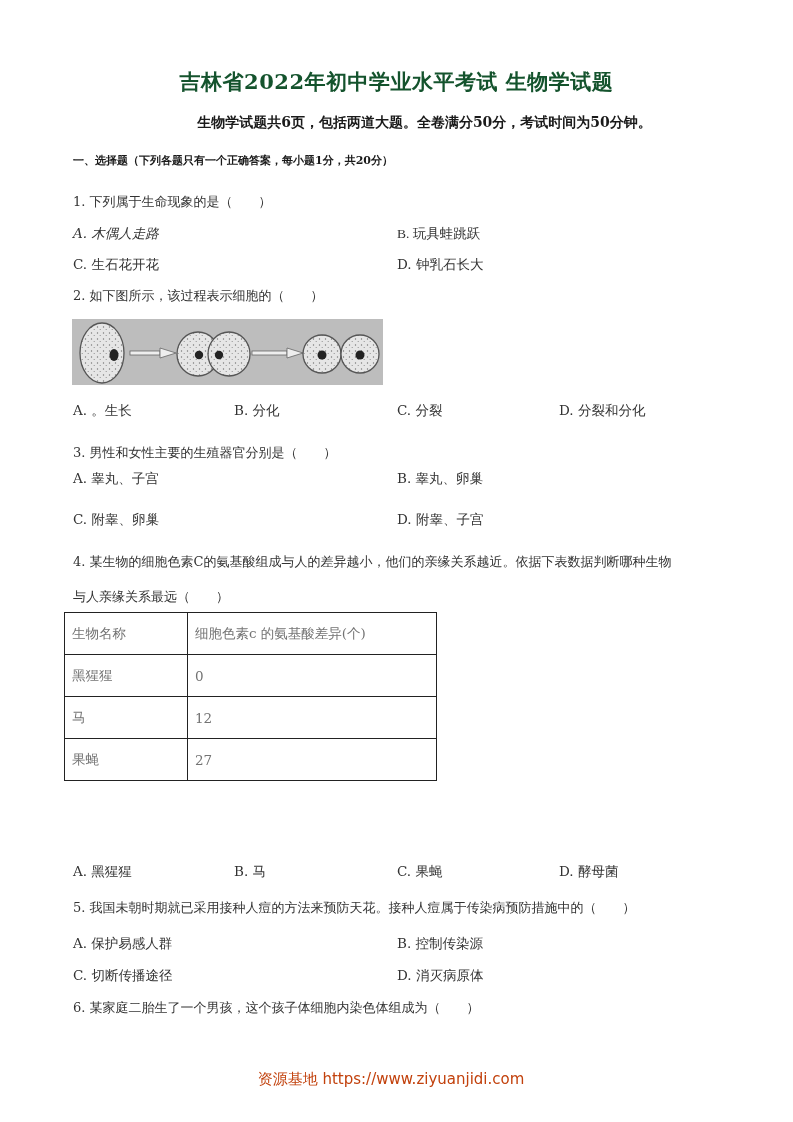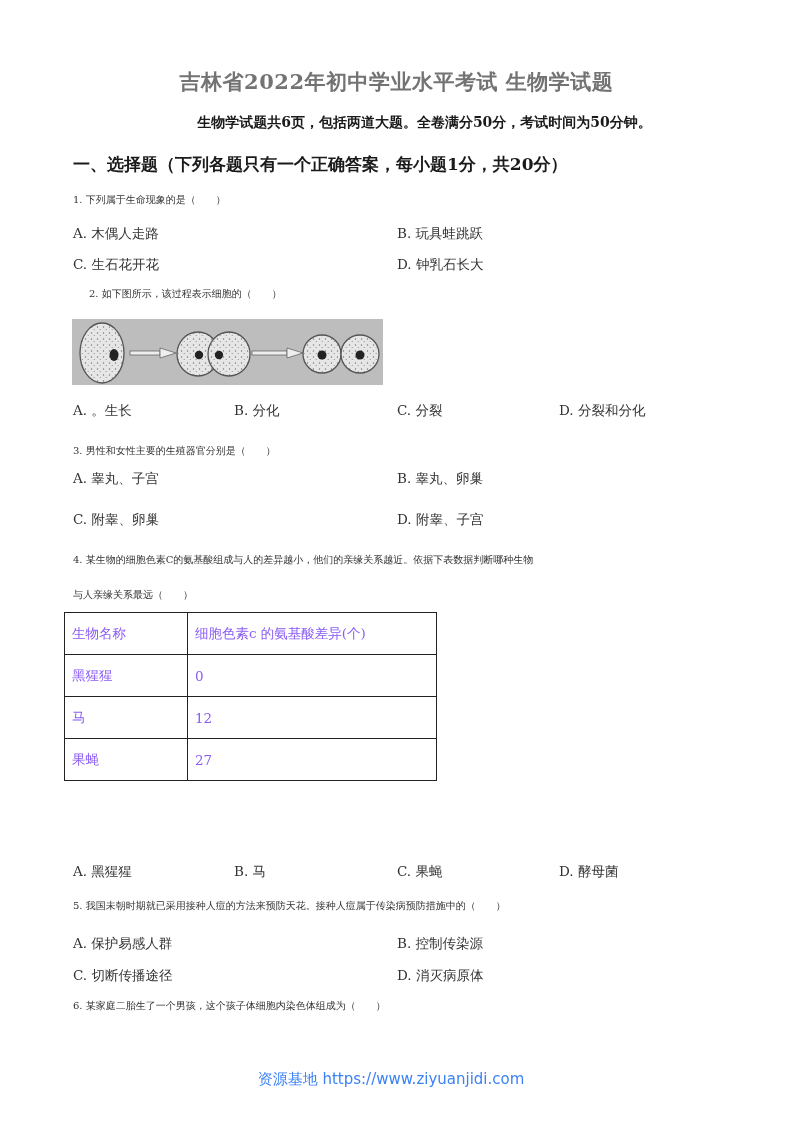--- a/index.html
+++ b/index.html
@@ -4,64 +4,64 @@
 <style>
   html, body { margin: 0; padding: 0; background: #ffffff; }
   body {
     width: 793px; height: 1122px; position: relative; overflow: hidden;
     font-family: "DejaVu Serif", "Liberation Serif", serif;
     color: #222;
   }
   .abs { position: absolute; white-space: nowrap; }
   .title {
     left: 0; width: 793px; top: 68px; text-align: center;
-    font-size: 21px; font-weight: bold; letter-spacing: 0.5px; color: #737373;
+    font-size: 21px; font-weight: bold; letter-spacing: 0.5px; color: #14532d;
   }
   .subtitle {
     left: 0; width: 793px; top: 114px; text-align: center;
     font-size: 14px; font-weight: bold; color: #1a1a1a; padding-left: 28px;
   }
   .section {
-    left: 73px; top: 153px; font-size: 17px; font-weight: bold; color: #1a1a1a;
+    left: 73px; top: 153px; font-size: 11px; font-weight: bold; color: #1a1a1a;
   }
-  .q { font-size: 10px; color: #333; }
+  .q { font-size: 13px; color: #333; }
   .opt { font-size: 13.5px; color: #333; }
   .figure {
     left: 72px; top: 319px; width: 311px; height: 66px;
     background: #bdbdbd; overflow: hidden;
   }
   table.data {
     position: absolute; left: 64px; top: 612px;
-    border-collapse: collapse; font-size: 13.5px; color: #8b5cf6;
+    border-collapse: collapse; font-size: 13.5px; color: #737373;
   }
   table.data td {
     border: 1.2px solid #222; height: 41px; padding: 0 7px; vertical-align: middle;
   }
   table.data td.c1 { width: 108px; }
   table.data td.c2 { width: 234px; }
   .footer {
     left: 0; width: 782px; top: 1070px; text-align: center;
     font-family: "DejaVu Sans", "Liberation Sans", sans-serif;
-    font-size: 15px; color: #3b82f6;
+    font-size: 15px; color: #c2410c;
   }
 </style>
 </head>
 <body>
 
 <div class="abs title">吉林省2022年初中学业水平考试 生物学试题</div>
 <div class="abs subtitle">生物学试题共6页，包括两道大题。全卷满分50分，考试时间为50分钟。</div>
 <div class="abs section">一、选择题（下列各题只有一个正确答案，每小题1分，共20分）</div>
 
 <div class="abs q" style="left:73px; top:193px;">1. 下列属于生命现象的是（　　）</div>
-<div class="abs opt" style="left:73px; top:225px;">A. 木偶人走路</div>
-<div class="abs opt" style="left:397px; top:225px;">B. 玩具蛙跳跃</div>
+<div class="abs opt" style="left:73px; top:225px;font-style:italic;">A. 木偶人走路</div>
+<div class="abs opt" style="left:397px; top:225px;font-family:Liberation Serif, serif;">B. 玩具蛙跳跃</div>
 <div class="abs opt" style="left:73px; top:256px;">C. 生石花开花</div>
 <div class="abs opt" style="left:397px; top:256px;">D. 钟乳石长大</div>
 
-<div class="abs q" style="left:73px; top:287px;margin-left:16px;">2. 如下图所示，该过程表示细胞的（　　）</div>
+<div class="abs q" style="left:73px; top:287px;">2. 如下图所示，该过程表示细胞的（　　）</div>
 <div class="abs figure">
   <svg width="311" height="66" viewBox="0 0 311 66">
     <defs>
       <pattern id="speck" width="6" height="6" patternUnits="userSpaceOnUse">
         <rect width="6" height="6" fill="#e6e6e6"></rect>
         <circle cx="1.5" cy="2" r="0.7" fill="#777"></circle>
         <circle cx="4.2" cy="4.5" r="0.6" fill="#888"></circle>
       </pattern>
     </defs>
 

